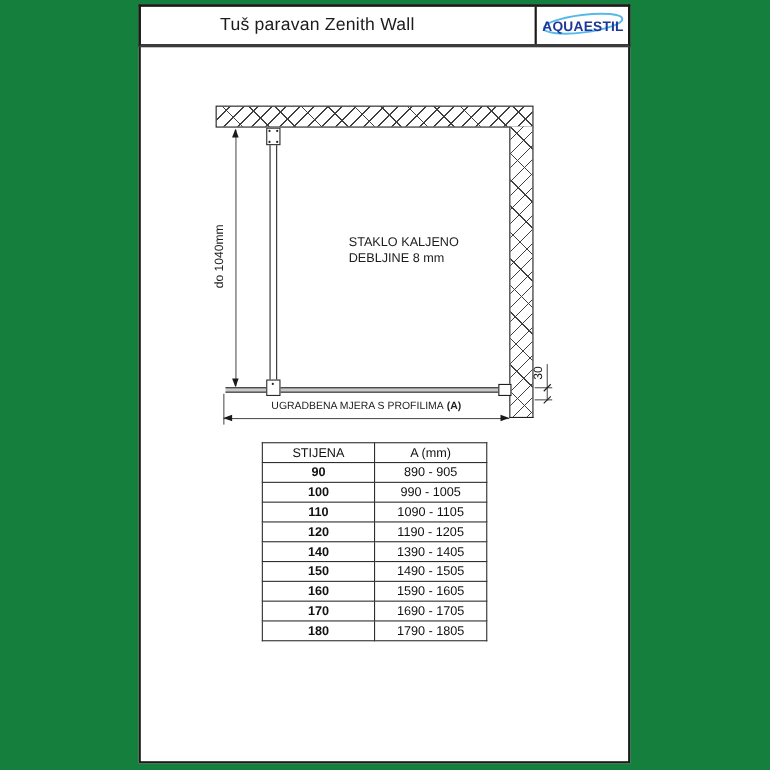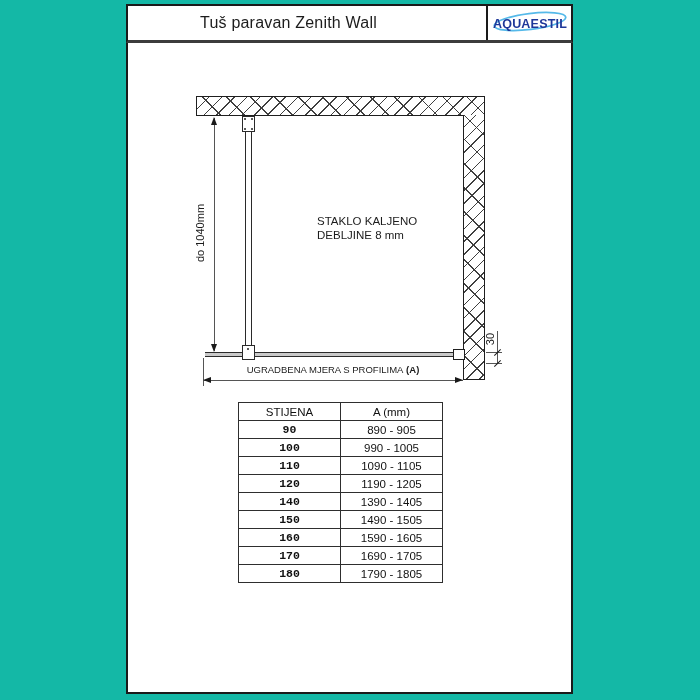--- a/index.html
+++ b/index.html
@@ -1,18 +1,18 @@
 <!DOCTYPE html>
 <html><head>
 <meta charset="utf-8">
 <style>
   * { margin:0; padding:0; box-sizing:border-box; }
   html,body { background:#fff; }
   body { font-family:"Liberation Sans", sans-serif; }
-  .page { position:relative; width:700px; height:700px; background:#14b8a6; overflow:hidden; }
+  .page { position:relative; width:700px; height:700px; background:#15803d; overflow:hidden; }
 
   
   .frame { position:absolute; left:126px; top:4px; width:447px; height:690px; border:2px solid #1a1a1a; background:#fff; }
   .titlebar { position:absolute; left:126px; top:4px; width:447px; height:39px; border:2px solid #1a1a1a; border-bottom:3px solid #3c3c3c; display:flex; align-items:stretch; }
   .title-cell { flex:1; display:flex; align-items:center; justify-content:center; }
   .title-text { font-size:16px; color:#1c1c1c; letter-spacing:.2px; }
   .logo-cell { width:85px; border-left:2px solid #1a1a1a; display:flex; align-items:center; justify-content:center;margin-left:37px; }
 
   
   .hatch {
@@ -43,21 +43,21 @@
   .tick { position:absolute; width:9px; height:1px; background:#1a1a1a; transform:rotate(-45deg); }
   .dim-label-v { position:absolute; font-size:11px; color:#1c1c1c; white-space:nowrap; text-align:center; transform:rotate(-90deg); }
   .glass-label { position:absolute; left:317px; top:214px; font-size:11.5px; line-height:14px; color:#1c1c1c; white-space:nowrap; }
   .bottom-dim-label { position:absolute; left:203px; top:364px; width:260px; text-align:center; font-size:9.5px; color:#1c1c1c; white-space:nowrap; }
   .bottom-dim-label b { font-weight:bold; }
 
   
   .spec-table { position:absolute; left:238px; top:402px; border-collapse:collapse; table-layout:fixed; }
   .spec-table th, .spec-table td { border:1px solid #2e2e2e; width:102px; height:18px; text-align:center; vertical-align:middle; font-size:11.5px; color:#111; padding:0; }
   .spec-table th { font-weight:normal; }
-  .spec-table td:first-child { font-weight:bold;font-family:Liberation Mono, monospace; }
+  .spec-table td:first-child { font-weight:bold; }
 </style>
 </head>
 <body>
 
 <div class="page">
 
   <div class="frame"></div>
 
   <div class="titlebar">
     <div class="title-cell">

